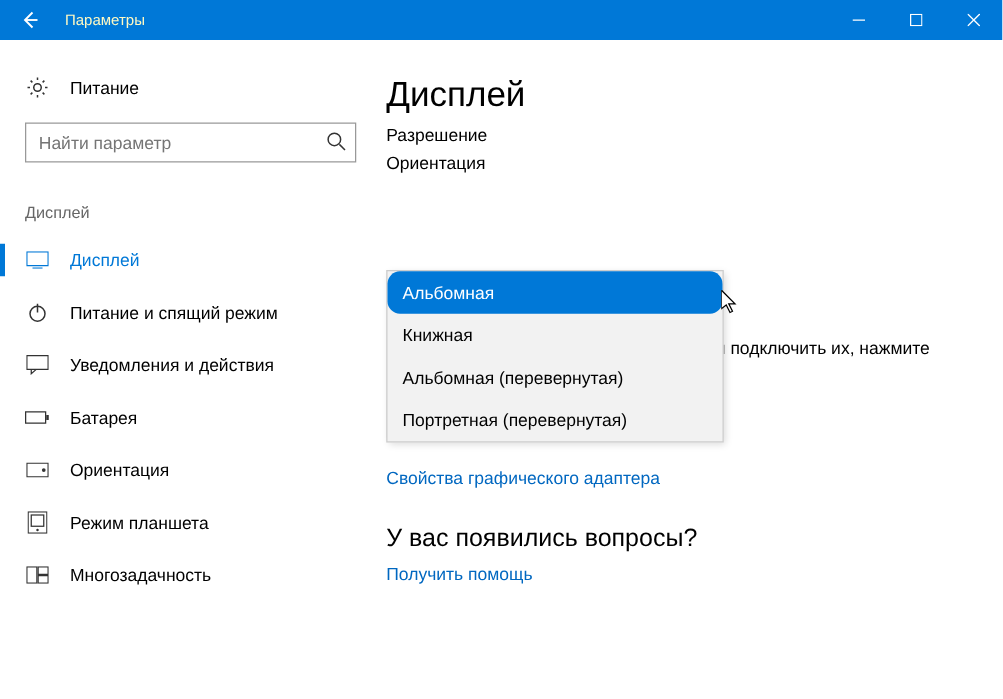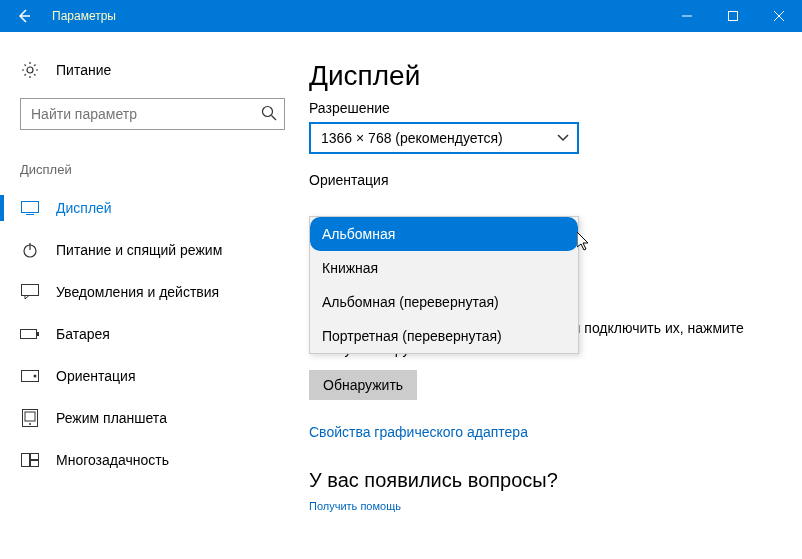--- a/index.html
+++ b/index.html
@@ -26,21 +26,21 @@
 .field-label { font-size: 14px; margin-top: 4px; margin-bottom: 6px; }
 .select-box { width: 270px; height: 32px; border: 2px solid #0078d7; display: flex; align-items: center; justify-content: space-between; padding: 0 8px 0 10px; font-size: 14px; margin-bottom: 18px; }
 .dropdown { position: absolute; left: 4px; top: 184px; width: 270px; background: #f2f2f2; border: 1px solid #ccc; box-shadow: 2px 2px 6px rgba(0,0,0,0.15); z-index: 10; }
 .dropdown .opt { padding: 9px 12px; font-size: 14px; }
 .dropdown .opt.sel { background: #0078d7; color: #fff; border-radius: 10px; }
 .cursor { position: absolute; left: 272px; top: 200px; z-index: 20; }
 .body-text { font-size: 14px; line-height: 1.5; margin-top: 130px; }
 .btn { display: inline-block; background: #ccc; border: none; padding: 7px 14px; font-size: 14px; margin-top: 10px; }
 .link { color: #0067c0; font-size: 14px; display: inline-block; margin-top: 24px; }
 .h2 { font-size: 20px; margin-top: 28px; font-weight: 400; }
-.link2 { color: #0067c0; font-size: 11px; display: inline-block; margin-top: 8px; }
+.link2 { color: #0067c0; font-size: 14px; display: inline-block; margin-top: 8px; }
 svg { display: block; }
 </style>
 </head>
 <body>
 
 <div class="titlebar">
   <div class="back">
     <svg width="16" height="16" viewBox="0 0 16 16">
         <path d="M10 2 L4 8 L10 14" stroke="#fff" stroke-width="1.5" fill="none"></path>
         <path d="M4 8 L14 8" stroke="#fff" stroke-width="1.5"></path>
@@ -150,26 +150,20 @@
             <rect x="9.5" y="7.5" width="8" height="6" stroke="#333" fill="none"></rect>
           </svg>
         </span>
       <span>Многозадачность</span>
     </div>
   </div>
 
   <div class="main">
     <div class="h1">Дисплей</div>
     <div class="field-label">Разрешение</div>
-    <div class="select-box">
-      <span>1366 × 768 (рекомендуется)</span>
-      <svg width="12" height="8" viewBox="0 0 12 8">
-          <path d="M1 1 L6 6 L11 1" stroke="#333" fill="none" stroke-width="1.5"></path>
-        </svg>
-    </div>
     <div class="field-label">Ориентация</div>
 
     <div class="dropdown">
       <div class="opt sel">Альбомная</div>
       <div class="opt">Книжная</div>
       <div class="opt">Альбомная (перевернутая)</div>
       <div class="opt">Портретная (перевернутая)</div>
     </div>
 
     <svg class="cursor" width="16" height="20" viewBox="0 0 16 20">

